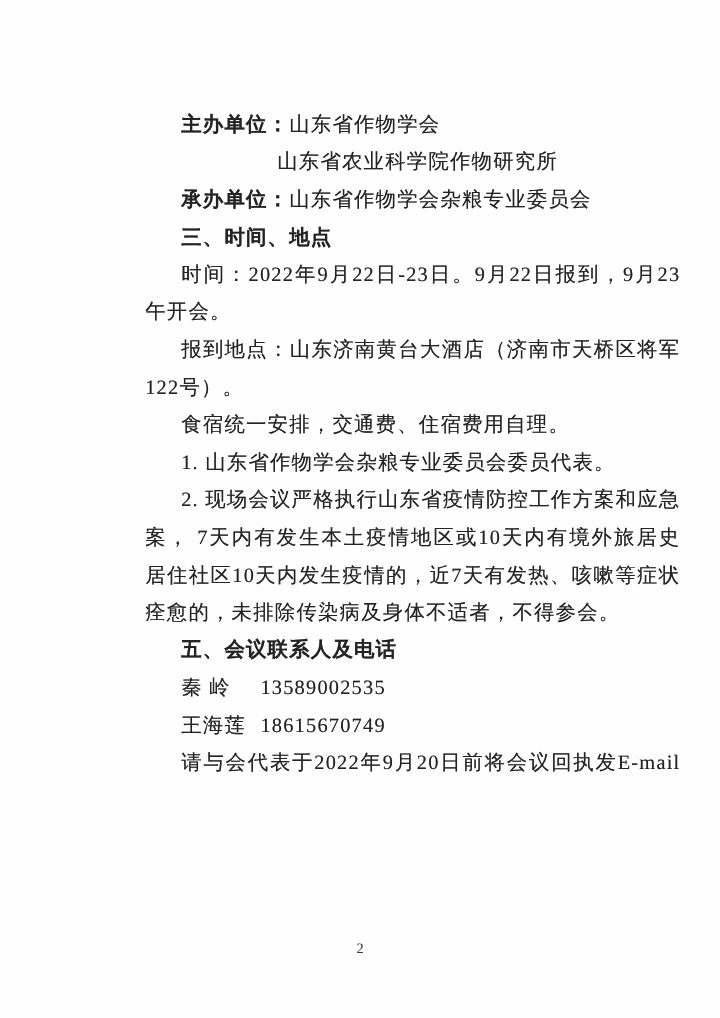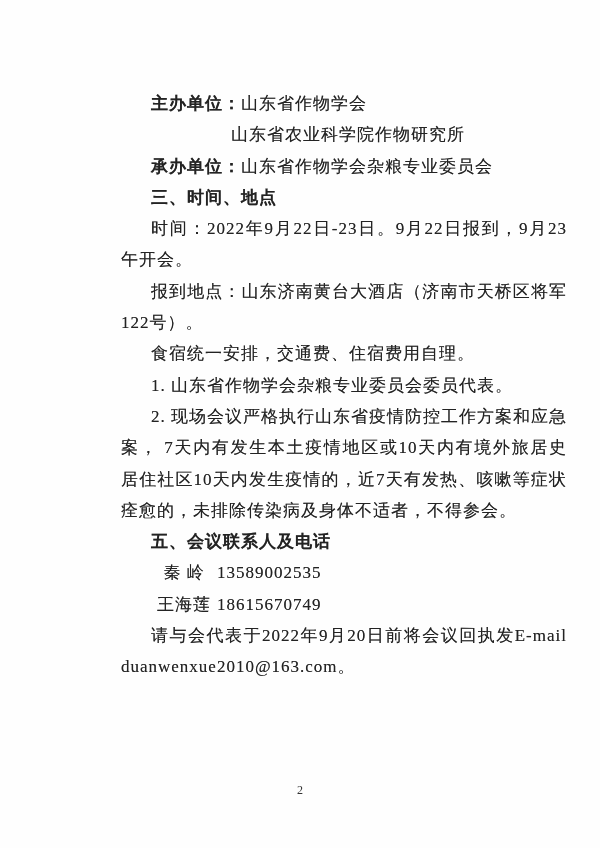--- a/index.html
+++ b/index.html
@@ -35,21 +35,20 @@
   .fill{
     white-space:normal;
     text-align:justify;
     text-align-last:justify;
     overflow:hidden;
   }
   .bold{font-weight:bold;}
   .contact-name{
     display:inline-block;
     width:66px;
-    text-align:center;
   }
   .contact-phone{
     display:inline-block;
   }
   .page-number{
     position:absolute;
     left:0;top:783px;
     width:600px;
     text-align:center;
     font-size:12px;
@@ -86,18 +85,17 @@
     <div class="line fill">居住社区10天内发生疫情的，近7天有发热、咳嗽等症状未</div>
     <div class="line">痊愈的，未排除传染病及身体不适者，不得参会。</div>
 
     <div class="line indent bold">五、会议联系人及电话</div>
 
     <div class="line indent"><span class="contact-name">秦 岭</span><span class="contact-phone">13589002535</span></div>
     <div class="line indent"><span class="contact-name">王海莲</span><span class="contact-phone">18615670749</span></div>
 
 
     <div class="line indent fill">请与会代表于2022年9月20日前将会议回执发E-mail到</div>
-    <div class="line">duanwenxue2010@163.com。</div>
 
   </div>
 
   <div class="page-number">2</div>
 </div>
 
 </body></html>

